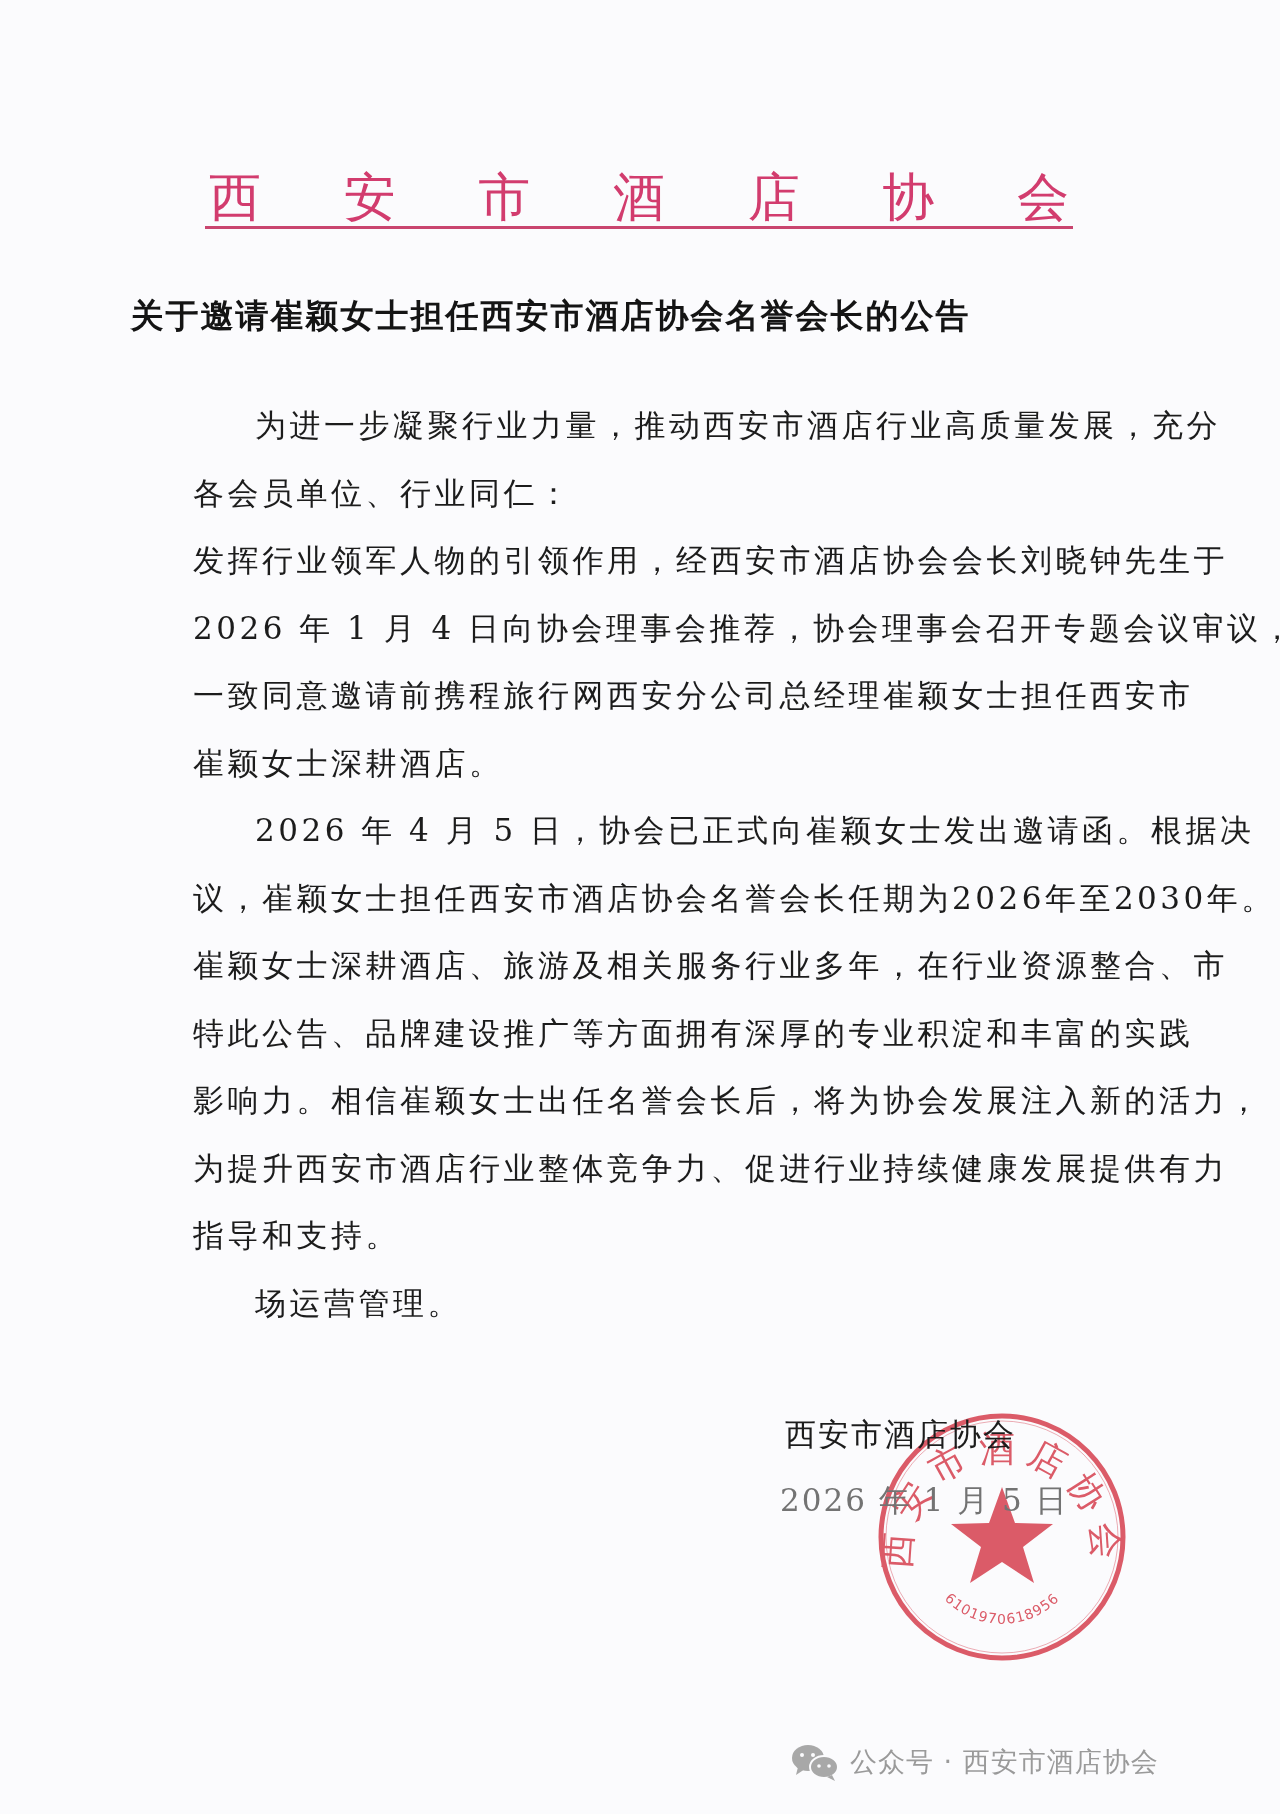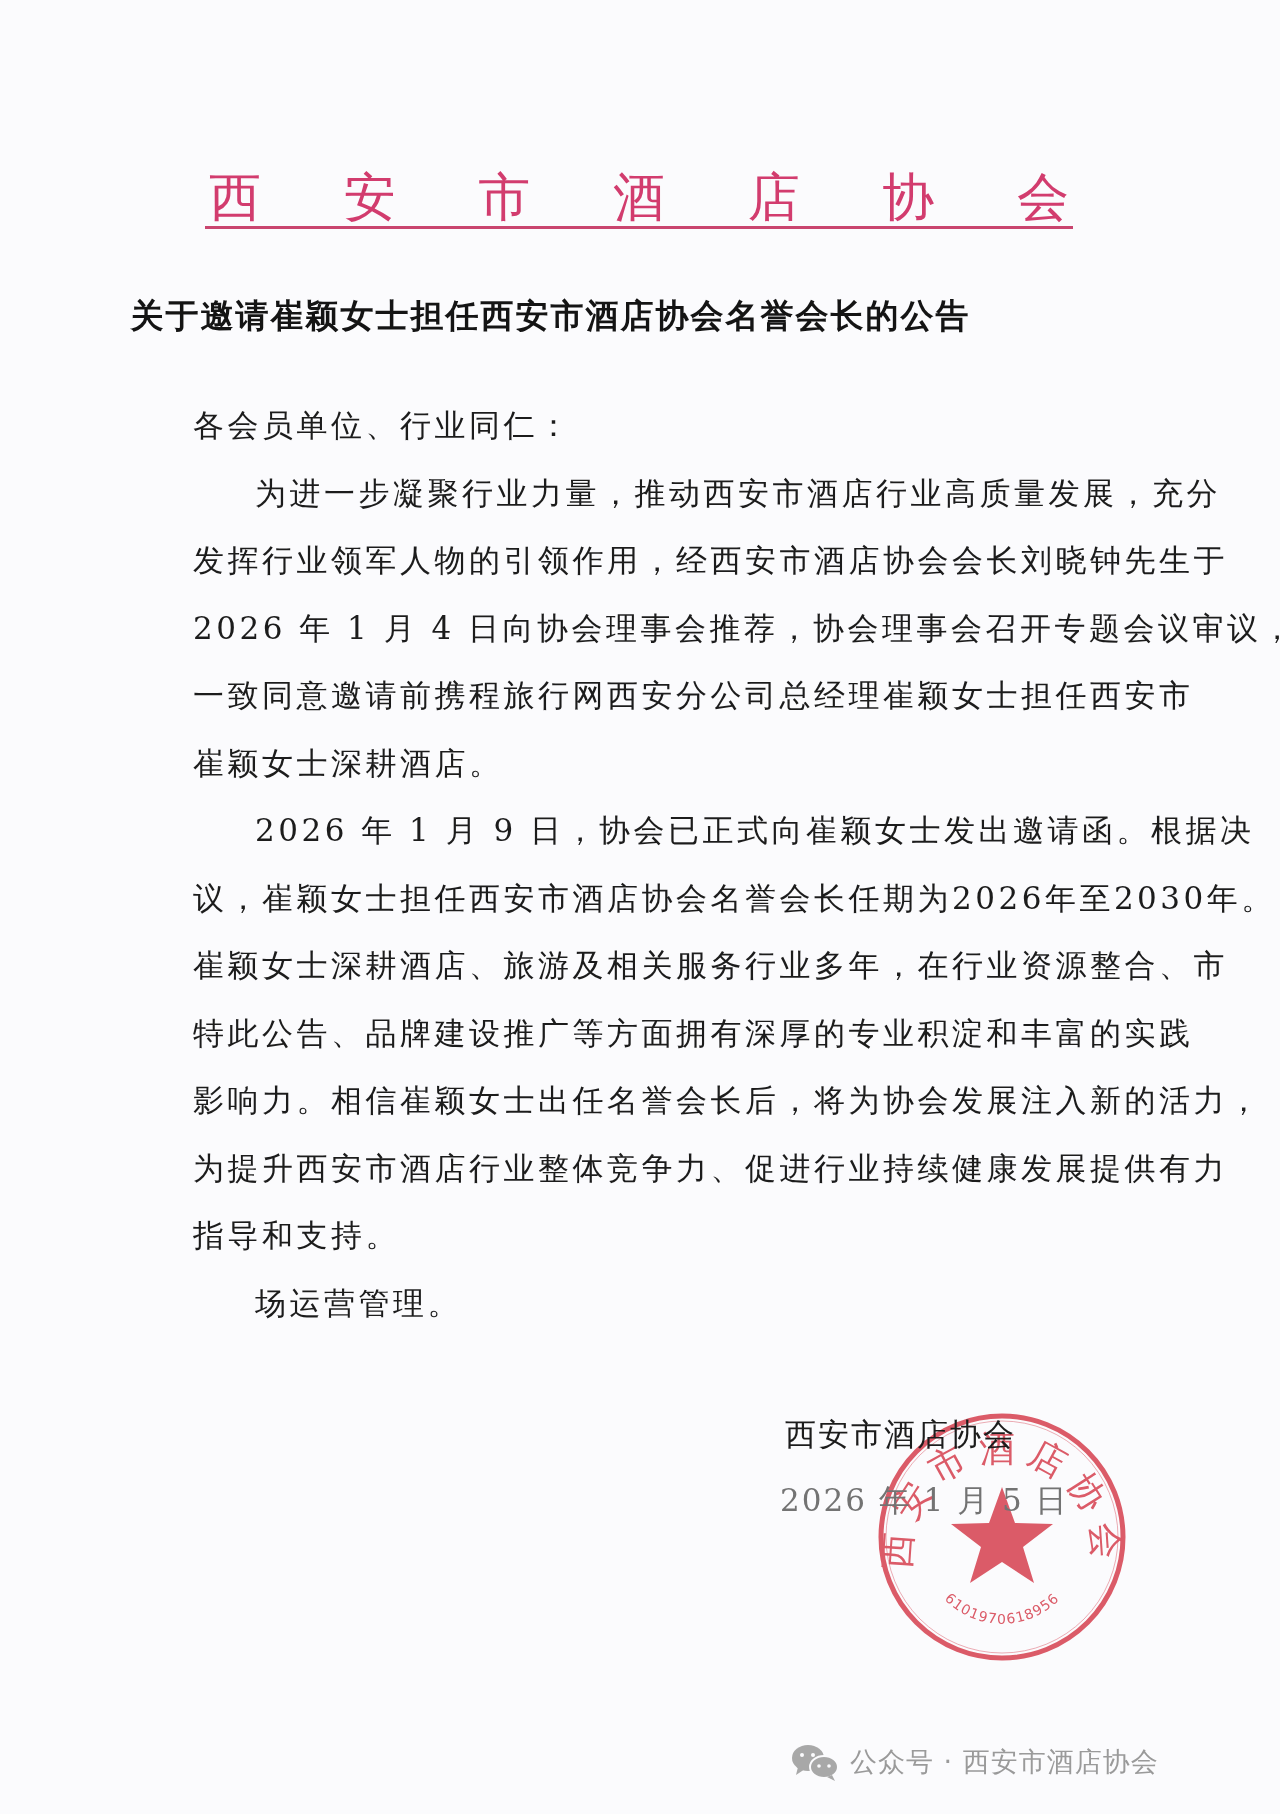--- a/index.html
+++ b/index.html
@@ -147,29 +147,29 @@
       <span class="letterhead-char">店</span>
       <span class="letterhead-char">协</span>
       <span class="letterhead-char">会</span>
     </div>
     <div class="letterhead-rule"></div>
   </div>
 
   <div class="doc-title">关于邀请崔颖女士担任西安市酒店协会名誉会长的公告</div>
 
   <div class="body-text">
+    <span class="line indent">为进一步凝聚行业力量，推动西安市酒店行业高质量发展，充分</span>
+
     <span class="line">各会员单位、行业同仁：</span>
-
-    <span class="line indent">为进一步凝聚行业力量，推动西安市酒店行业高质量发展，充分</span>
     <span class="line">发挥行业领军人物的引领作用，经西安市酒店协会会长刘晓钟先生于</span>
     <span class="line">2026 年 1 月 4 日向协会理事会推荐，协会理事会召开专题会议审议，</span>
     <span class="line">一致同意邀请前携程旅行网西安分公司总经理崔颖女士担任西安市</span>
     <span class="line">崔颖女士深耕酒店。</span>
 
-    <span class="line indent">2026 年 1 月 9 日，协会已正式向崔颖女士发出邀请函。根据决</span>
+    <span class="line indent">2026 年 4 月 5 日，协会已正式向崔颖女士发出邀请函。根据决</span>
     <span class="line">议，崔颖女士担任西安市酒店协会名誉会长任期为2026年至2030年。</span>
     <span class="line">崔颖女士深耕酒店、旅游及相关服务行业多年，在行业资源整合、市</span>
     <span class="line">特此公告、品牌建设推广等方面拥有深厚的专业积淀和丰富的实践</span>
     <span class="line">影响力。相信崔颖女士出任名誉会长后，将为协会发展注入新的活力，</span>
     <span class="line">为提升西安市酒店行业整体竞争力、促进行业持续健康发展提供有力</span>
     <span class="line">指导和支持。</span>
 
     <span class="line indent">场运营管理。</span>
   </div>
 

